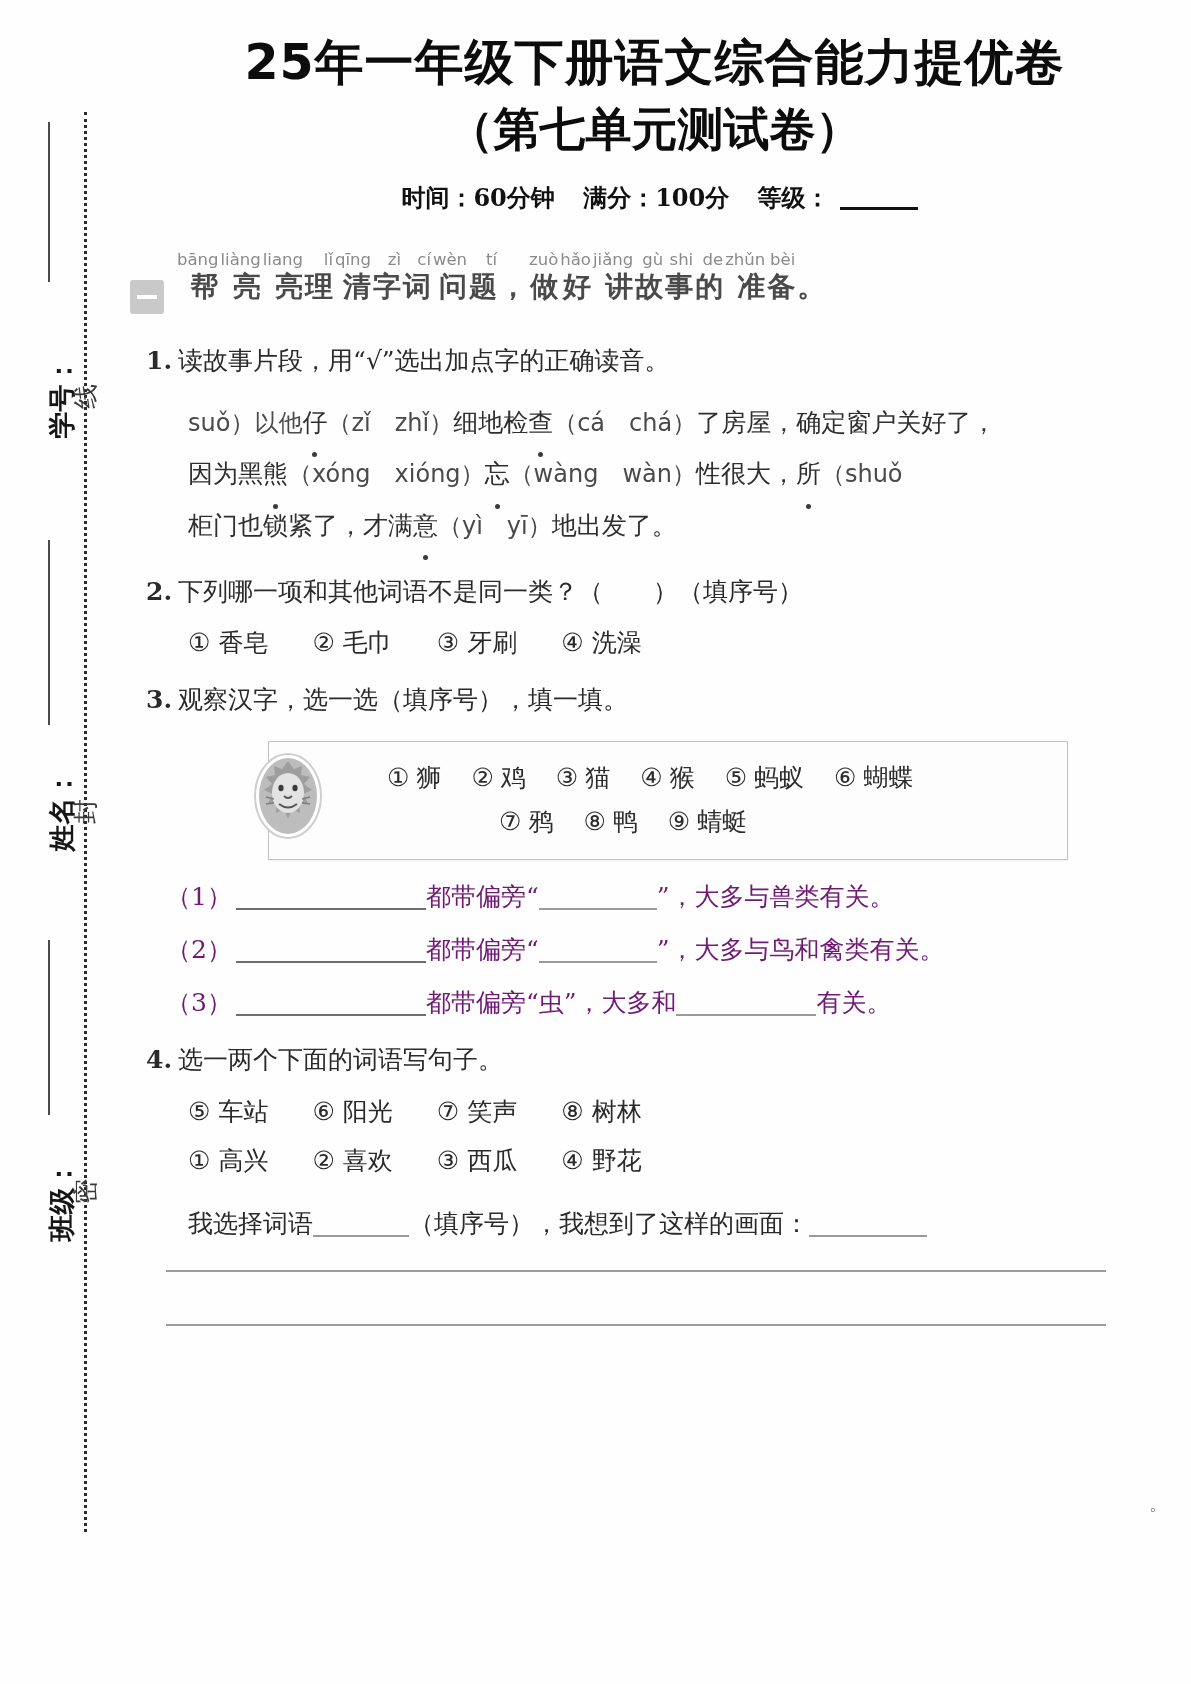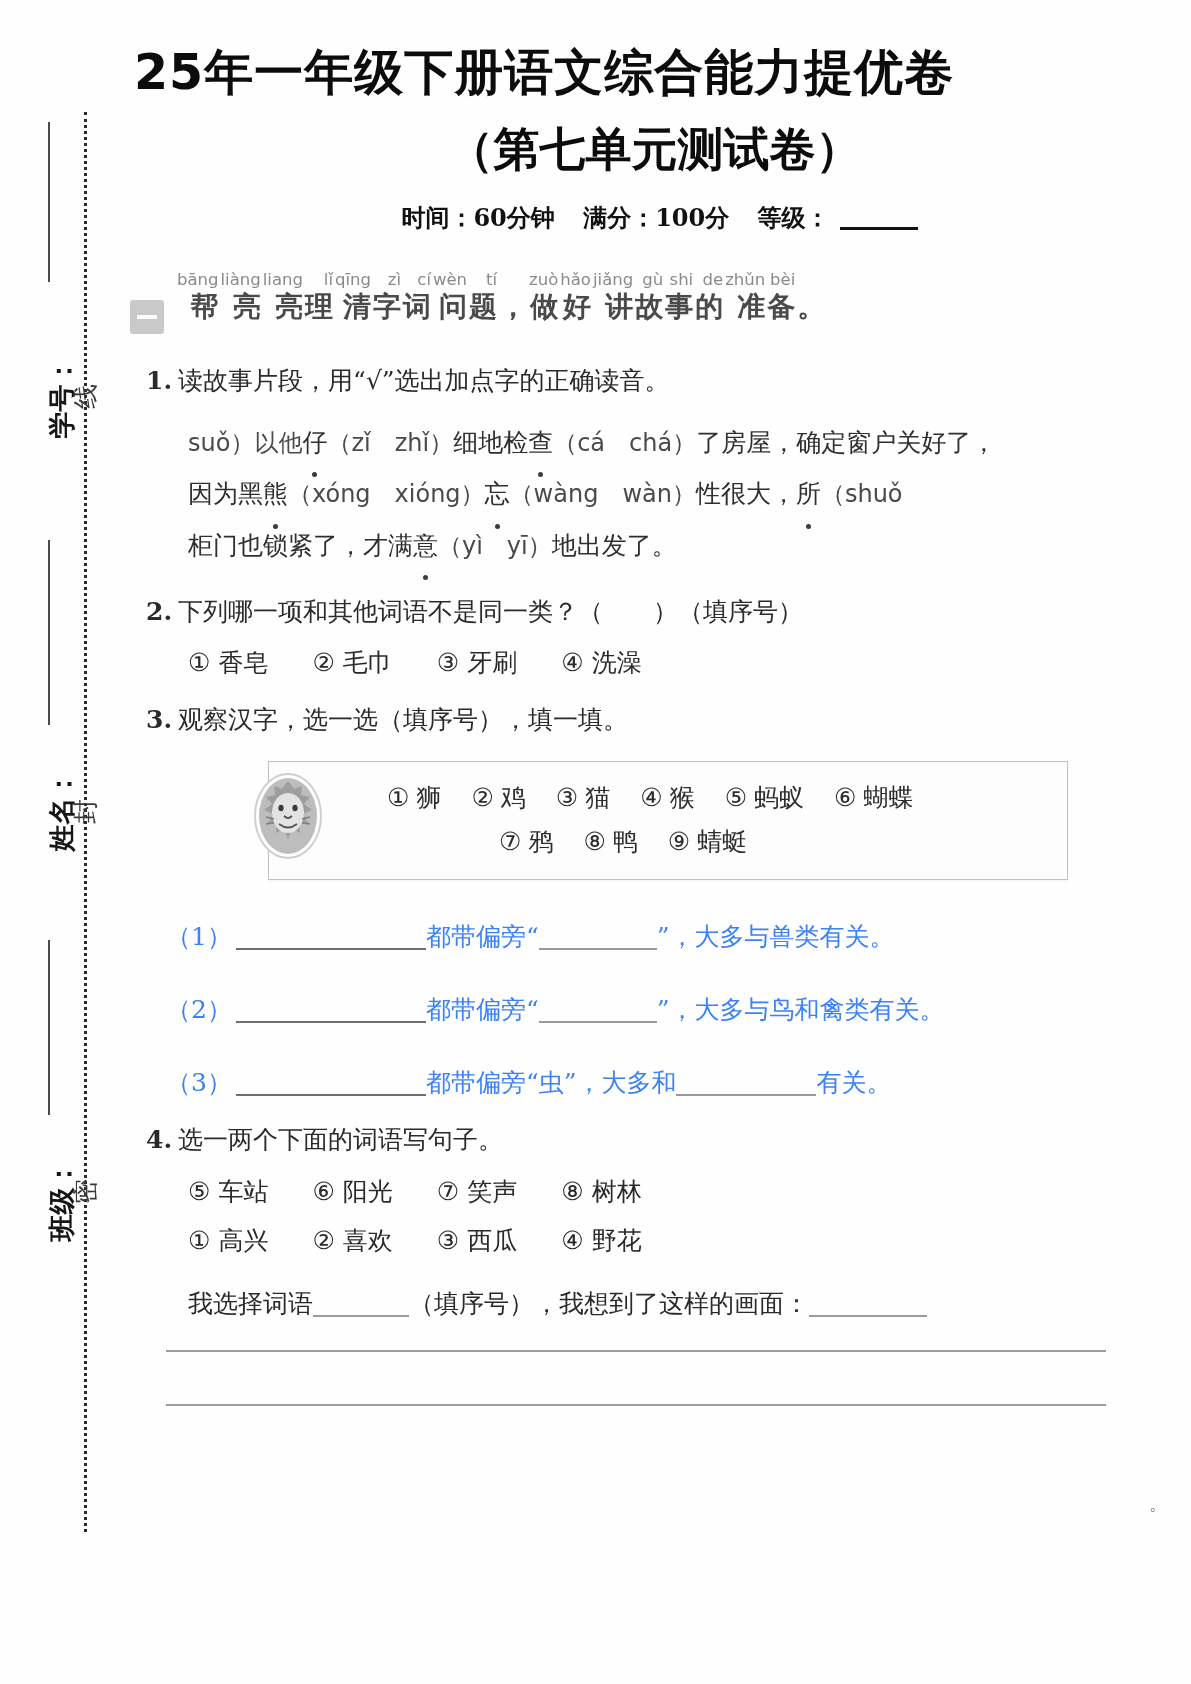--- a/index.html
+++ b/index.html
@@ -82,22 +82,23 @@
   #sheet {
     position: absolute;
     left: 118px;
     top: 0;
     width: 1073px;
     height: 100%;
   }
 
   
   .exam-title {
-    margin: 16px;
+    margin: 6px;
     padding-top: 26px;
+    text-align: center;
     font-family: "DejaVu Sans", "Liberation Sans", sans-serif;
     font-size: 49px;
     font-weight: 700;
     line-height: 1.26;
     letter-spacing: 1px;
     color: #0c0c0c;
   }
   .exam-subtitle {
     margin: 0;
     text-align: center;
@@ -271,24 +272,24 @@
   .lion-badge {
     position: absolute;
     left: -22px;
     top: 8px;
     width: 84px;
     height: 94px;
   }
 
   
   .fill-row {
-    margin: 40px 0 0 48px;
-    font-family: "DejaVu Serif", "Liberation Serif", serif;
-    font-size: 25px;
-    color: #3b82f6;
+    margin: 20px 0 0 48px;
+    font-family: "DejaVu Serif", "Liberation Serif", serif;
+    font-size: 25px;
+    color: #701a75;
     white-space: nowrap;
   }
   .blank {
     display: inline-block;
     border-bottom: 2px solid #6e6e6e;
     vertical-align: -5px;
   }
   .blank.w-lg { width: 190px; }
   .blank.w-md { width: 140px; }
   .blank.w-sm { width: 118px; }

